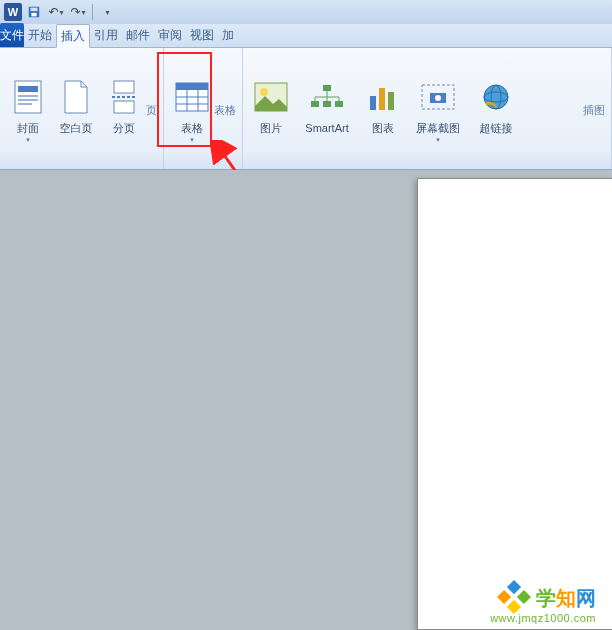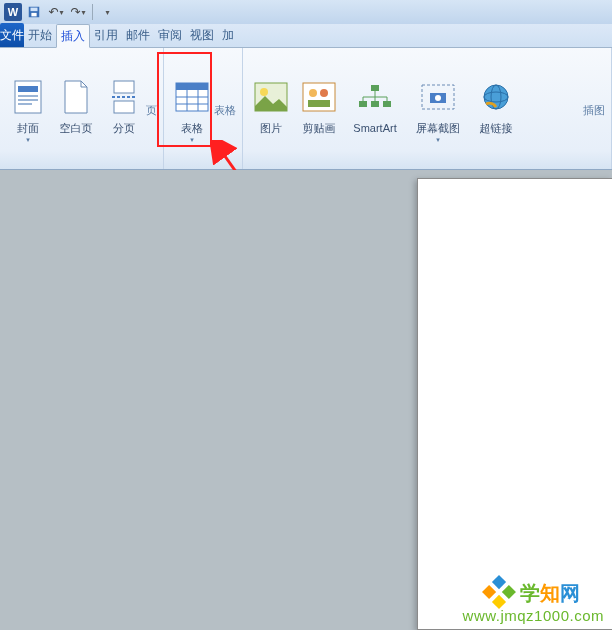--- a/index.html
+++ b/index.html
@@ -26,24 +26,24 @@
 .big-btn .lbl { font-size: 11px; color: #3a5070; text-align: center; line-height: 13px; margin-top: 4px; }
 .big-btn .drop { font-size: 7px; color: #5a7ba3; margin-top: 1px; }
 
 .highlight-box { position: absolute; border: 2px solid #ff2020; pointer-events: none; }
 
 .doc-area { position: absolute; top: 170px; left: 0; right: 0; bottom: 0; background: #b6bfc5; }
 .page { position: absolute; right: 0; top: 8px; width: 195px; bottom: 0; background: #fff; box-shadow: -2px 2px 6px rgba(0,0,0,.25); border: 1px solid #8a8a8a; border-right: none; }
 
 .arrow-svg { position: absolute; pointer-events: none; }
 
-.watermark { position: absolute; right: 8px; bottom: 6px; text-align: center; }
+.watermark { position: absolute; right: 16px; bottom: 6px; text-align: right; }
 .wm-line1 { font-size: 20px; font-weight: bold; }
 .wm-line1 .g { color: #6ab82d; } .wm-line1 .o { color: #ff9a00; } .wm-line1 .b { color: #2a8fd6; }
-.wm-line2 { font-size: 15px; color: #6ab82d; letter-spacing: .5px; }
+.wm-line2 { font-size: 11px; color: #6ab82d; letter-spacing: .5px; }
 .wm-logo { display: inline-block; width: 24px; height: 24px; transform: rotate(45deg); position: relative; top: 4px; margin-right: 4px; }
 .wm-logo span { position: absolute; width: 10px; height: 10px; }
 .wm-logo .a { background:#2a8fd6; top:0; left:0; } .wm-logo .b2 { background:#6ab82d; top:0; right:0; }
 .wm-logo .c { background:#ff9a00; bottom:0; left:0; } .wm-logo .d { background:#ffcc00; bottom:0; right:0; }
 
 svg.ico { display: block; }
 </style>
 </head>
 <body>
 
@@ -140,42 +140,41 @@
       <div class="big-btn">
         <div class="icon-box">
           <svg class="ico" width="34" height="30" viewBox="0 0 34 30">
               <rect x="1" y="1" width="32" height="28" fill="#e8f0d8" stroke="#7aa347"></rect>
               <circle cx="10" cy="10" r="4" fill="#f6d858"></circle>
               <path d="M1 24l10-10 8 8 6-5 8 8v4H1z" fill="#7aa347"></path>
             </svg>
         </div>
         <div class="lbl">图片</div>
       </div>
-      <div class="big-btn">
-        <div class="icon-box">
-          <svg class="ico" width="34" height="30" viewBox="0 0 34 30">
-              <rect x="1" y="1" width="32" height="28" fill="#fff" stroke="#c78a3a"></rect>
-              <circle cx="11" cy="11" r="4" fill="#f2b85a"></circle>
-              <circle cx="22" cy="11" r="4" fill="#e07a4a"></circle>
-              <rect x="6" y="18" width="22" height="7" fill="#7aa347"></rect>
-            </svg>
-        </div>
-        <div class="lbl">剪贴画</div>
-      </div>
       <div class="big-btn" style="width:60px">
         <div class="icon-box">
           <svg class="ico" width="36" height="28" viewBox="0 0 36 28">
               <rect x="14" y="2" width="8" height="6" fill="#5aa05a"></rect>
               <rect x="2" y="18" width="8" height="6" fill="#5aa05a"></rect>
               <rect x="14" y="18" width="8" height="6" fill="#5aa05a"></rect>
               <rect x="26" y="18" width="8" height="6" fill="#5aa05a"></rect>
               <path d="M18 8v6M6 18v-4h24v4M18 14v4" stroke="#5aa05a" fill="none"></path>
             </svg>
         </div>
         <div class="lbl">SmartArt</div>
+      </div>
+      <div class="big-btn">
+        <div class="icon-box">
+          <svg class="ico" width="32" height="30" viewBox="0 0 32 30">
+              <rect x="3" y="14" width="6" height="14" fill="#4a7fc7"></rect>
+              <rect x="12" y="6" width="6" height="22" fill="#e0a020"></rect>
+              <rect x="21" y="10" width="6" height="18" fill="#7aa347"></rect>
+            </svg>
+        </div>
+        <div class="lbl">图表</div>
       </div>
       <div class="big-btn" style="width:58px">
         <div class="icon-box">
           <svg class="ico" width="36" height="28" viewBox="0 0 36 28">
               <rect x="2" y="2" width="32" height="24" fill="none" stroke="#6a8bb5" stroke-dasharray="3 2"></rect>
               <rect x="10" y="10" width="16" height="10" fill="#4a7fc7"></rect>
               <circle cx="18" cy="15" r="3" fill="#fff"></circle>
             </svg>
         </div>
         <div class="lbl">屏幕截图</div>

